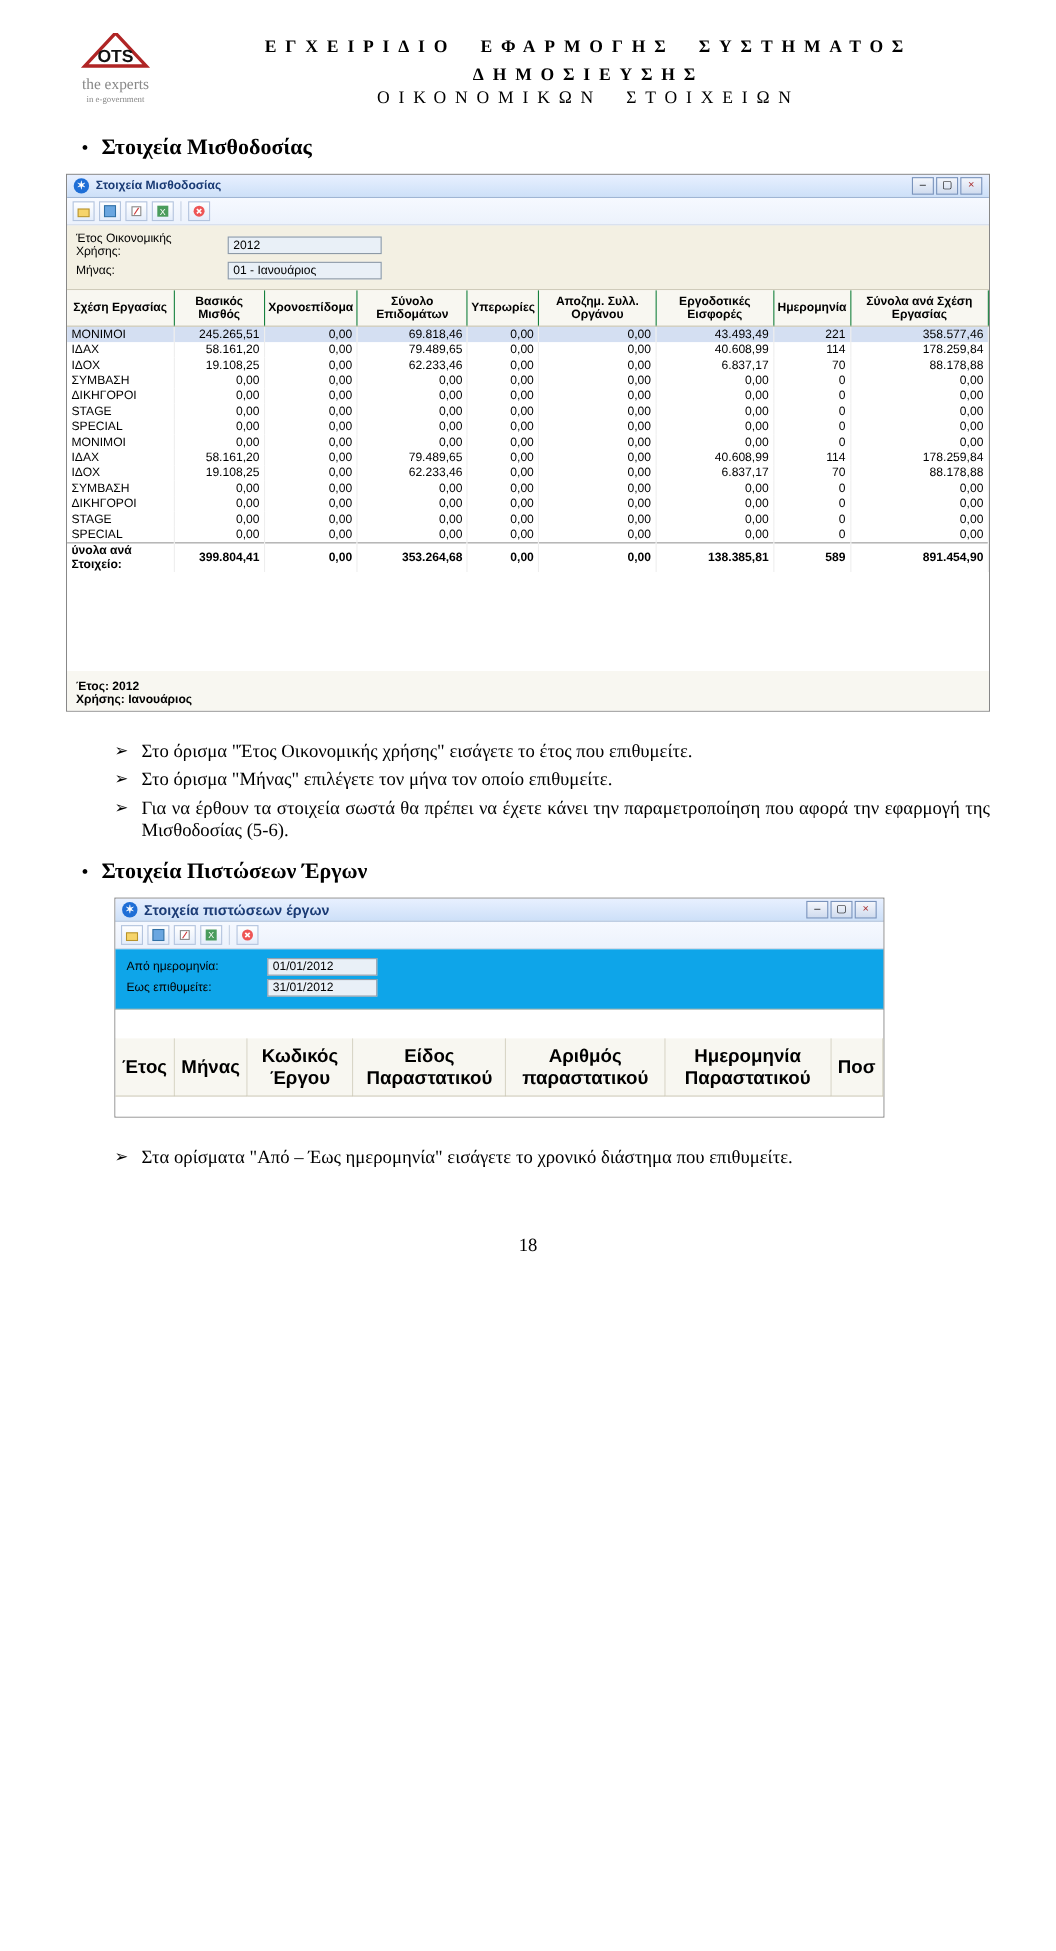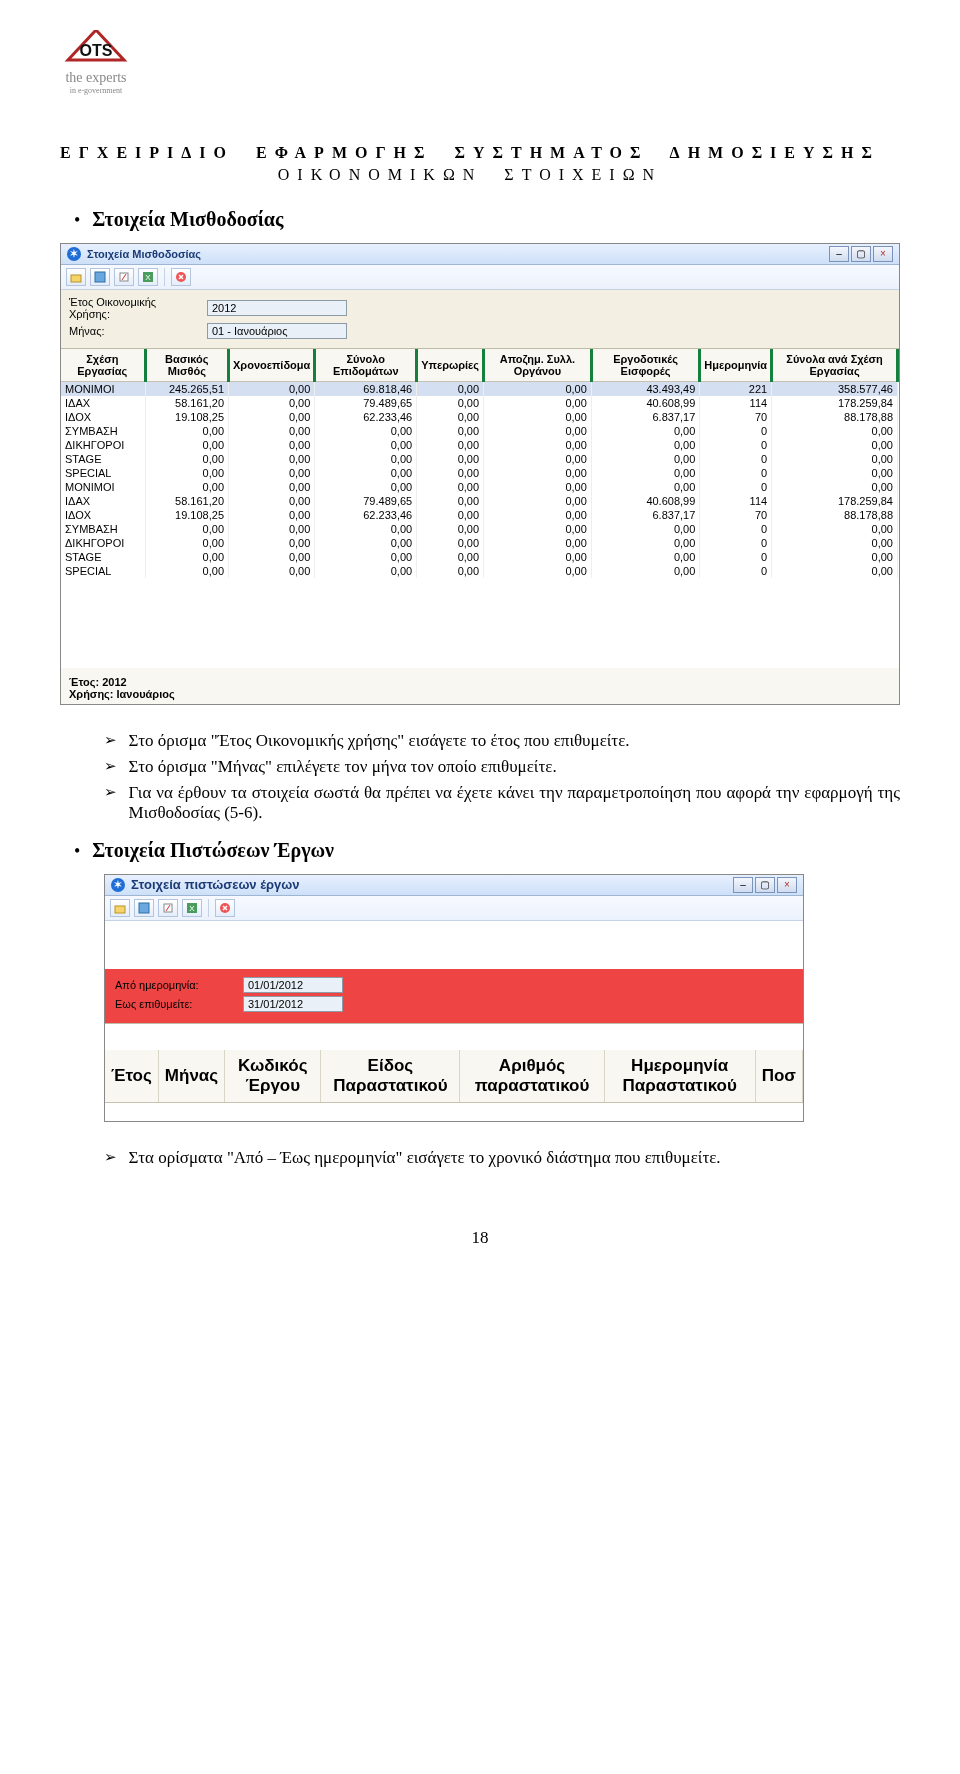--- a/index.html
+++ b/index.html
@@ -1,18 +1,18 @@
 <!DOCTYPE html>
 <html><head>
 <meta charset="utf-8">
 <style>
   * { box-sizing: border-box; margin: 0; padding: 0; }
   body { font-family: "Times New Roman", serif; background: #fff; width: 960px; margin: 0 auto; color: #000; }
   .page { padding: 30px 60px 40px 60px; }
-  .header-row { display: flex; gap: 20px; align-items: flex-start; margin-bottom: 24px; flex-direction: column; }
+  .header-row { display: flex; gap: 20px; align-items: flex-start; margin-bottom: 24px; }
   .logo-block { flex: 0 0 90px; text-align: center; }
   .logo-svg { display: block; margin: 0 auto; }
   .logo-sub1 { font-size: 14px; color: #888; margin-top: 2px; }
   .logo-sub2 { font-size: 8px; color: #888; }
   .title-block { flex: 1; }
   .doc-title { font-size: 16px; font-weight: bold; letter-spacing: 8px; text-align: center; word-spacing: 10px; line-height: 1.6; }
   .doc-title-line2 { letter-spacing: 8px; text-align: center; font-size: 16px; font-weight: normal; word-spacing: 10px; }
   .bullet-line { display: flex; align-items: baseline; gap: 12px; margin: 16px 0 12px 14px; }
   .bullet-dot { font-size: 18px; line-height: 1; }
   .bullet-text { font-size: 20px; font-weight: bold; }
@@ -25,33 +25,33 @@
   .win-btn.close { color: #a33; }
   .toolbar { background: linear-gradient(to bottom, #f6f9ff, #ecf2fc); padding: 3px 5px; border-bottom: 1px solid #c5d1e4; display: flex; gap: 4px; }
   .tool-btn { width: 20px; height: 18px; border: 1px solid #b3c4de; background: linear-gradient(to bottom,#fff,#e4edfb); display: inline-flex; align-items: center; justify-content: center; cursor: pointer; }
   .tool-sep { width: 1px; background: #c5d1e4; margin: 0 2px; }
   .form-area { background: #f3f0e3; padding: 6px 8px; border-bottom: 1px solid #bfbba8; }
   .form-row { display: flex; align-items: center; gap: 8px; margin-bottom: 3px; }
   .form-label { width: 130px; font-size: 11px; }
   .form-input { border: 1px solid #8d9aa7; background: #e9f0f7; padding: 1px 4px; font-size: 11px; width: 140px; }
   .tbl-wrap { background: #fff; }
   .tbl { width: 100%; border-collapse: collapse; font-size: 11px; }
-  .tbl th { background: #f8f7f1; border-right: 3px solid #15803d; border-bottom: 1px solid #c6c2ae; padding: 4px 3px; font-weight: bold; text-align: center; vertical-align: middle; }
+  .tbl th { background: #f8f7f1; border-right: 1px solid #15803d; border-bottom: 1px solid #c6c2ae; padding: 4px 3px; font-weight: bold; text-align: center; vertical-align: middle; }
   .tbl td { border-right: 1px solid #eee; padding: 1px 4px; text-align: right; }
   .tbl td.lbl { text-align: left; }
   .tbl tr.sel { background: #d4dff2; }
   .tbl tr.sum td { font-weight: bold; border-top: 1px solid #999; }
   .footer-labels { background: #f8f7f1; padding: 8px 8px 4px; font-weight: bold; font-size: 11px; }
   .body-text { font-size: 17px; margin: 14px 0 14px 44px; }
   .arrow-line { display: flex; align-items: flex-start; gap: 12px; margin-bottom: 6px; text-align: justify; }
   .arrow-icon { flex: 0 0 auto; font-size: 15px; color: #000; }
   .screenshot2 { border: 1px solid #888; font-family: Tahoma, Arial, sans-serif; font-size: 13px; margin-left: 44px; margin-bottom: 26px; width: 700px; }
   .tbl2 { width: 100%; border-collapse: collapse; font-size: 17px; }
   .tbl2 th { background: #f8f7f1; border-right: 1px solid #d9d6c7; border-bottom: 1px solid #c6c2ae; padding: 6px 6px; font-weight: bold; text-align: center; }
-  .form-area2 { background: #ef4444; padding: 8px 10px; border-bottom: 1px solid #bfbba8; margin-top: 48px; }
+  .form-area2 { background: #0ea5e9; padding: 8px 10px; border-bottom: 1px solid #bfbba8; }
   .form-area2 .form-label { width: 120px; }
   .form-area2 .form-input { width: 100px; }
   .page-number { text-align: center; font-size: 17px; margin-top: 60px; }
 </style>
 </head>
 <body>
 
 <div class="page">
 
   <div class="header-row">
@@ -287,20 +287,31 @@
             <tr>
               <td class="lbl">SPECIAL</td>
               <td>0,00</td>
               <td>0,00</td>
               <td>0,00</td>
               <td>0,00</td>
               <td>0,00</td>
               <td>0,00</td>
               <td>0</td>
               <td>0,00</td>
+            </tr>
+            <tr class="sum">
+              <td class="lbl">ύνολα ανά Στοιχείο:</td>
+              <td>399.804,41</td>
+              <td>0,00</td>
+              <td>353.264,68</td>
+              <td>0,00</td>
+              <td>0,00</td>
+              <td>138.385,81</td>
+              <td>589</td>
+              <td>891.454,90</td>
             </tr>
           </tbody>
       </table>
     </div>
     <div style="height:90px; background:#fff;"></div>
     <div class="footer-labels">
       <div>Έτος: 2012</div>
       <div>Χρήσης: Ιανουάριος</div>
     </div>
   </div>

